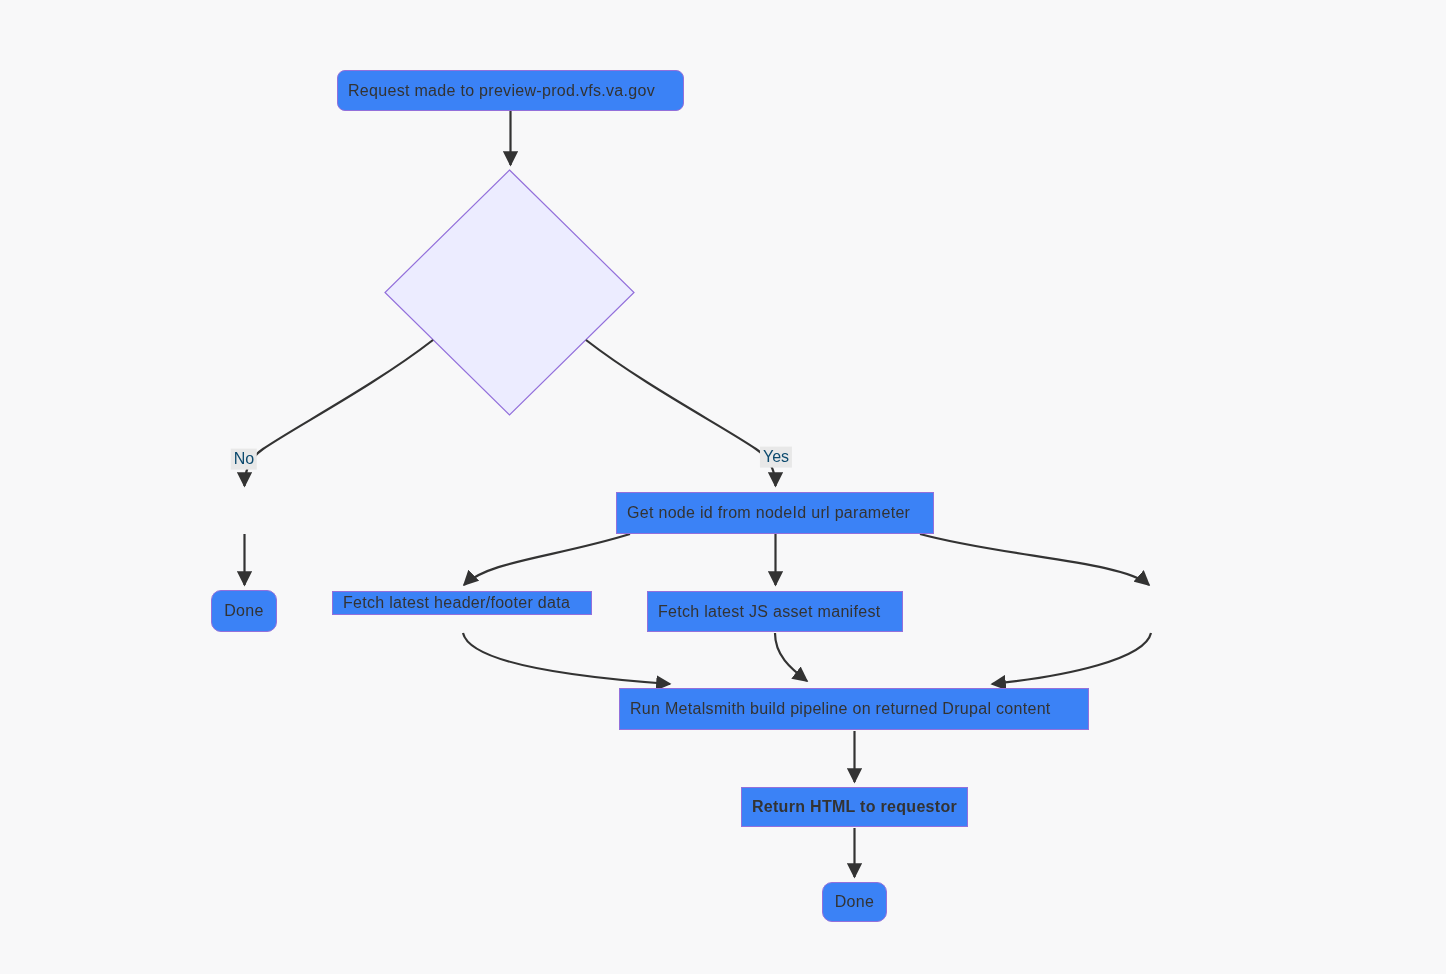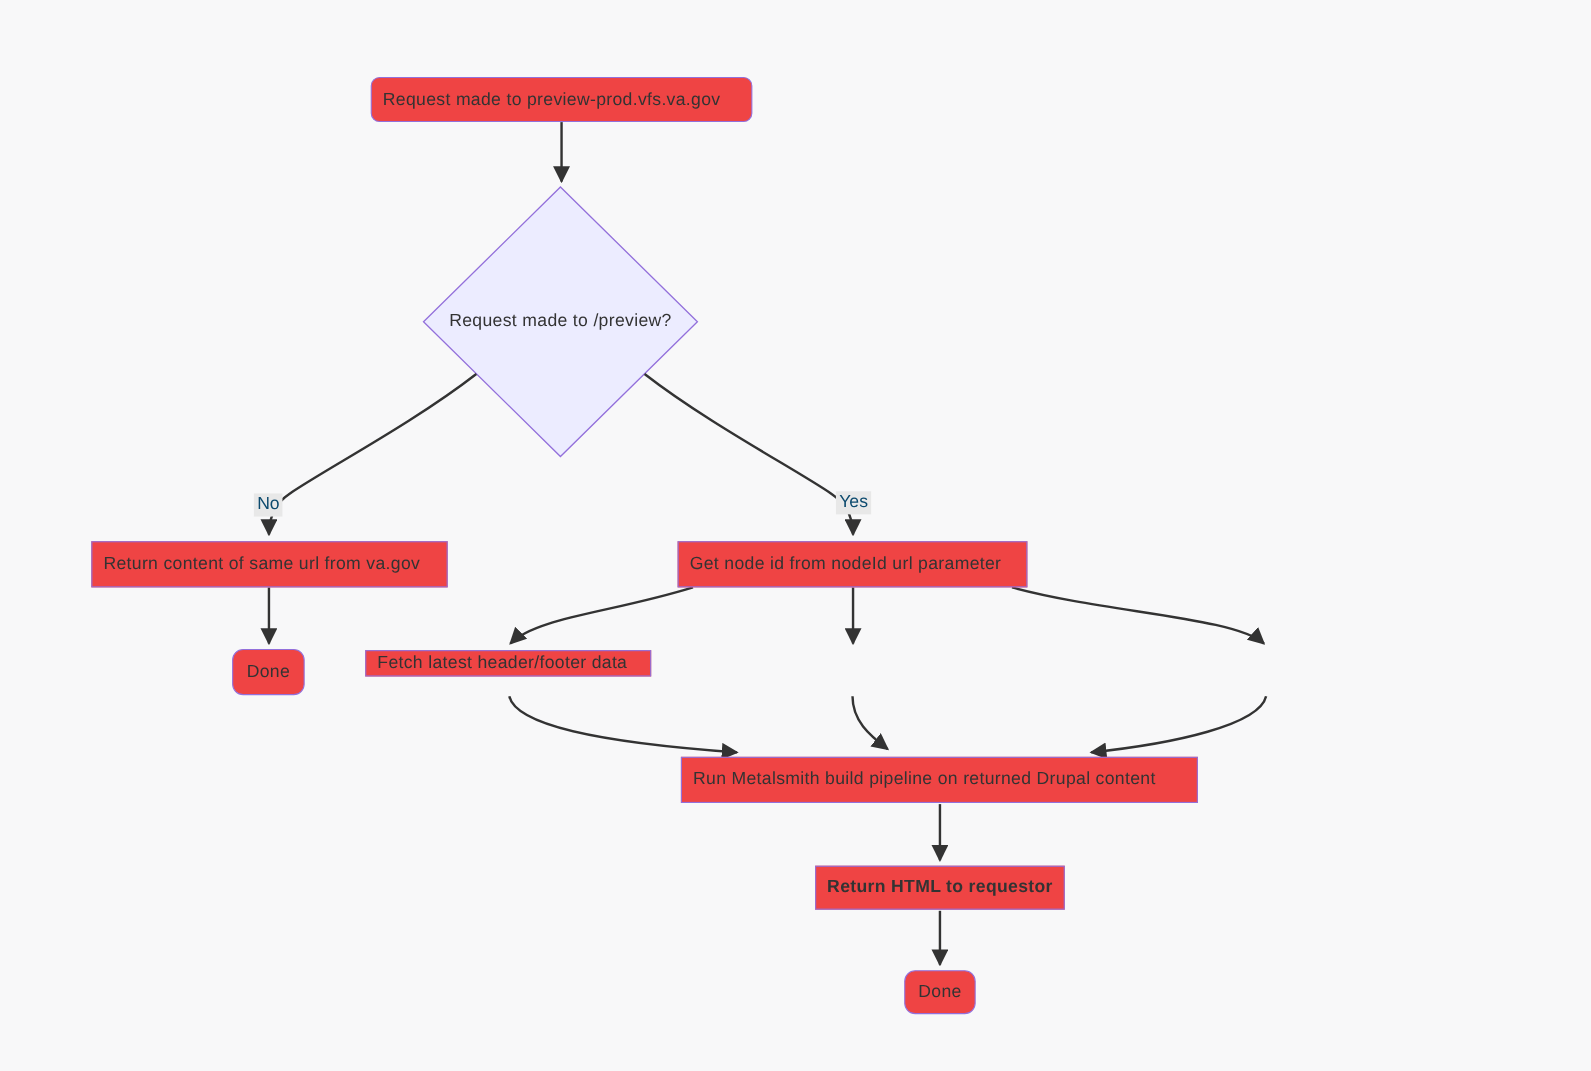--- a/index.html
+++ b/index.html
@@ -18,21 +18,21 @@
   .edges-svg {
     position: absolute;
     left: 0; top: 0;
     width: 1446px;
     height: 974px;
     z-index: 0;
   }
   .node {
     position: absolute;
     box-sizing: border-box;
-    background: #ef4444;
+    background: #3b82f6;
     border: 1px solid #9370db;
     color: #333333;
     font-size: 16px;
     letter-spacing: 0.3px;
     display: flex;
     align-items: center;
     overflow: hidden;
     white-space: nowrap;
     z-index: 2;
   }
@@ -106,43 +106,40 @@
       <path d="M 1151 633 C 1145 659, 1068 676, 992 684" marker-end="url(#arrow)"></path>
       <path d="M 854.5 731 L 854.5 782" marker-end="url(#arrow)"></path>
       <path d="M 854.5 828 L 854.5 877" marker-end="url(#arrow)"></path>
     </g>
   </svg>
 
   <div class="node rounded clip" id="n-start">
     <span>Request made to preview-prod.vfs.va.gov</span>
   </div>
 
-  <div class="diamond-label" id="n-decision-lbl">
-    <span>Request made to /preview?</span>
-  </div>
 
   <span class="edge-label" id="lbl-no">No</span>
   <span class="edge-label" id="lbl-yes">Yes</span>
 
-  <div class="node clip" id="n-return-same">
-    <span>Return content of same url from va.gov</span>
-  </div>
 
   <div class="node pill center" id="n-done-left">
     <span>Done</span>
   </div>
 
   <div class="node clip" id="n-get-node-id">
     <span>Get node id from nodeId url parameter</span>
   </div>
 
   <div class="node clip" id="n-fetch-hf">
     <span>Fetch latest header/footer data</span>
   </div>
 
+  <div class="node clip" id="n-fetch-js">
+    <span>Fetch latest JS asset manifest</span>
+  </div>
 
 
   <div class="node clip" id="n-metalsmith">
     <span>Run Metalsmith build pipeline on returned Drupal content</span>
   </div>
 
   <div class="node center" id="n-return-html">
     <span>Return HTML to requestor</span>
   </div>
 

